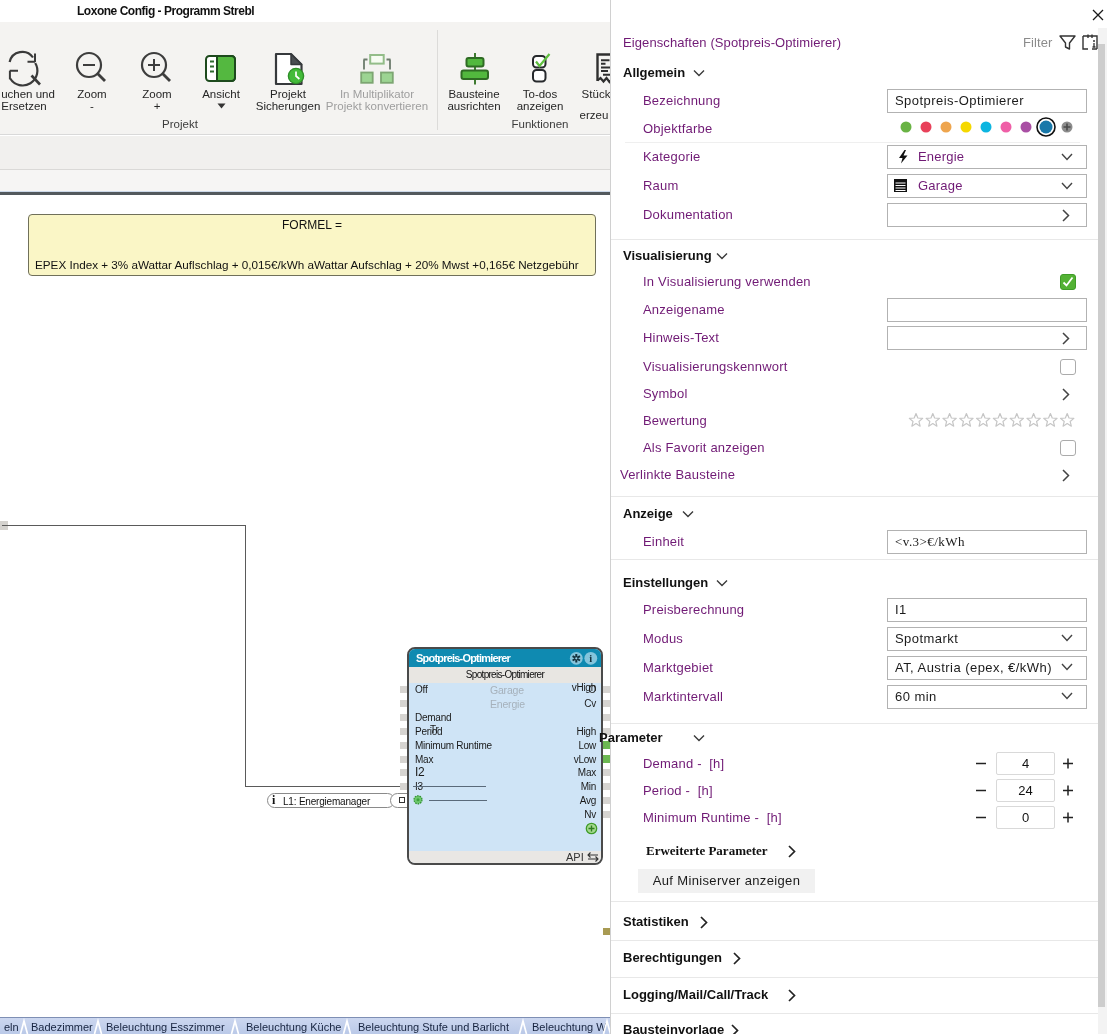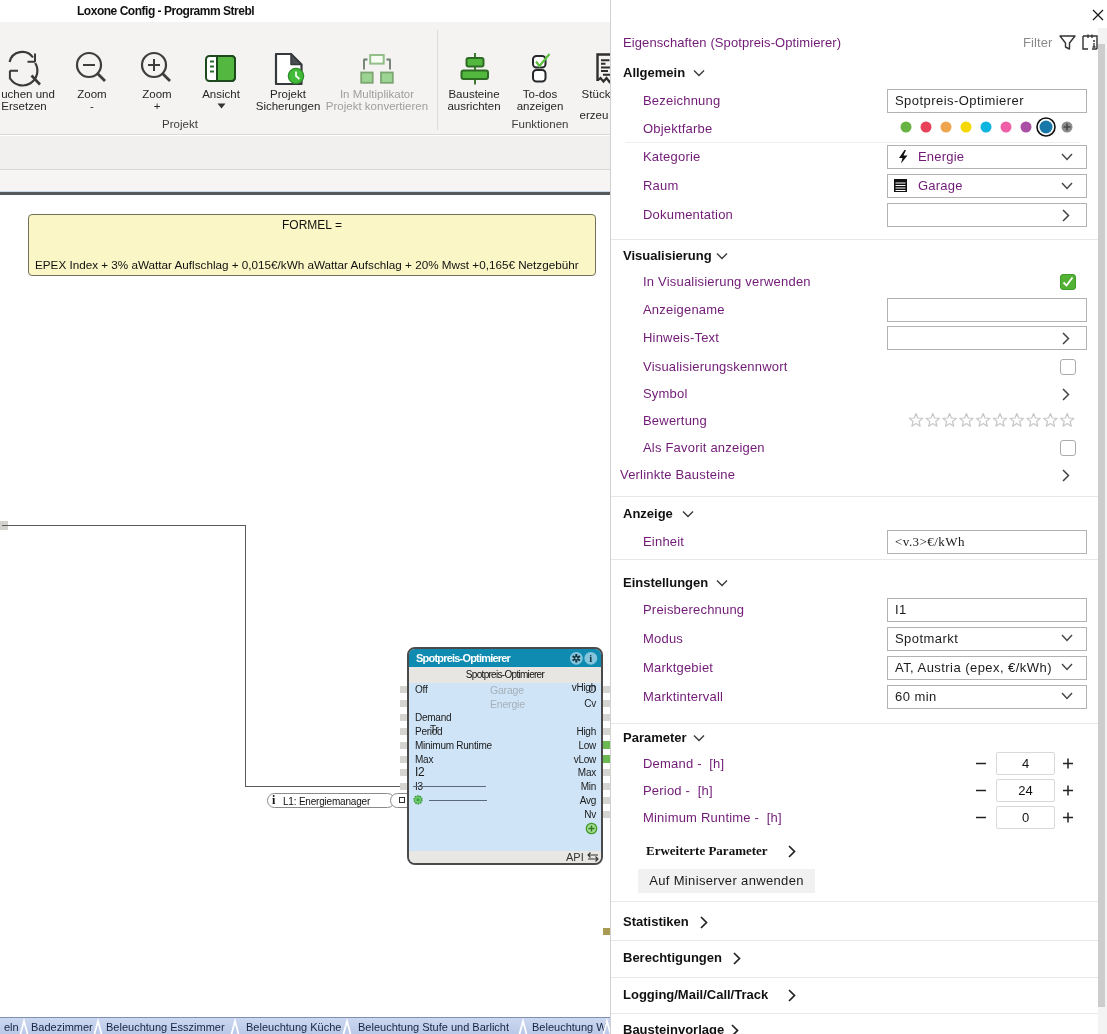--- a/index.html
+++ b/index.html
@@ -390,21 +390,21 @@
 <svg class="chev" style="left:1061px;top:662px;">
       <path d="M1,2 L6,7.5 L11,2" fill="none" stroke="#444" stroke-width="1.4"></path>
     </svg>
 
 <div class="plbl" style="left:643px;top:689px;">Marktintervall</div>
 <div class="inbox" style="top:685px;">60 min</div>
 <svg class="chev" style="left:1061px;top:691px;">
       <path d="M1,2 L6,7.5 L11,2" fill="none" stroke="#444" stroke-width="1.4"></path>
     </svg>
 
-<div class="phead" style="left:623px;top:730px;text-align:right;">Parameter</div>
+<div class="phead" style="left:599px;top:730px;text-align:right;">Parameter</div>
 <svg style="left:693px;top:734px;" width="12" height="8">
       <path d="M1,1.5 L6,6.5 L11,1.5" fill="none" stroke="#3a3a3a" stroke-width="1.4"></path>
     </svg>
 
 <div class="plbl" style="left:643px;top:756px;">Demand -&nbsp;&nbsp;[h]</div>
 <svg style="left:976px;top:758px;" width="11" height="11">
       <path d="M0,5.5 H10" stroke="#222" stroke-width="1.5"></path>
     </svg>
 <div class="abs" style="left:996px;top:752px;width:59px;height:23px;border:1px solid #d9d9d9;border-radius:2px;background:#fff;box-sizing:border-box;font-size:13px;line-height:21px;text-align:center;color:#111;">4</div>
 <svg style="left:1063px;top:758px;" width="11" height="11">
@@ -427,21 +427,21 @@
 <div class="abs" style="left:996px;top:806px;width:59px;height:23px;border:1px solid #d9d9d9;border-radius:2px;background:#fff;box-sizing:border-box;font-size:13px;line-height:21px;text-align:center;color:#111;">0</div>
 <svg style="left:1063px;top:812px;" width="11" height="11">
       <path d="M0,5.5 H10 M5,0.5 V10.5" stroke="#222" stroke-width="1.5"></path>
     </svg>
 
 <div class="phead" style="left:646px;top:843px;font-family:Liberation Serif, serif;">Erweiterte Parameter</div>
 <svg style="left:788px;top:845px;" width="8" height="13">
       <path d="M1,1 L6.5,6.5 L1,12" fill="none" stroke="#222" stroke-width="1.7"></path>
     </svg>
 
-<div class="abs" style="left:638px;top:869px;width:177px;height:24px;background:#f1f1f1;font-size:13px;letter-spacing:0.35px;line-height:24px;color:#1b1b1b;text-align:center;">Auf Miniserver anwenden</div>
+<div class="abs" style="left:638px;top:869px;width:177px;height:24px;background:#f1f1f1;font-size:13px;letter-spacing:0.35px;line-height:24px;color:#1b1b1b;text-align:center;">Auf Miniserver anzeigen</div>
 
 <div class="phead" style="left:623px;top:914px;">Statistiken</div>
 <svg style="left:700px;top:916px;" width="8" height="13">
       <path d="M1,1 L6.5,6.5 L1,12" fill="none" stroke="#222" stroke-width="1.7"></path>
     </svg>
 
 <div class="phead" style="left:623px;top:950px;">Berechtigungen</div>
 <svg style="left:733px;top:952px;" width="8" height="13">
       <path d="M1,1 L6.5,6.5 L1,12" fill="none" stroke="#222" stroke-width="1.7"></path>
     </svg>

